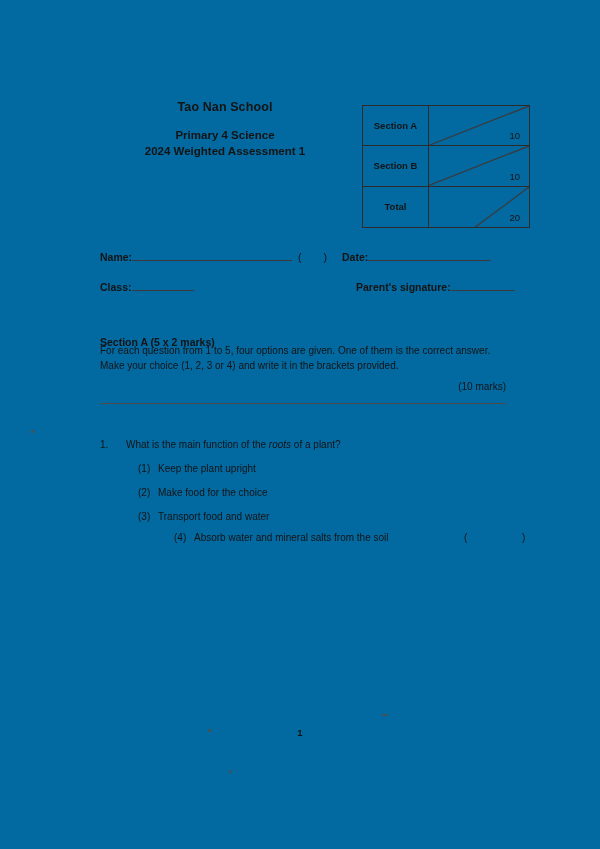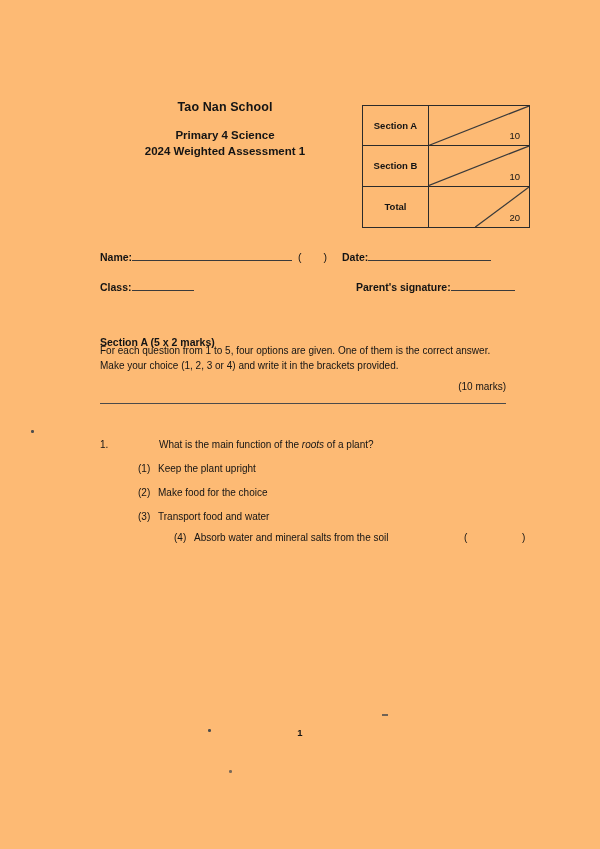--- a/index.html
+++ b/index.html
@@ -11,21 +11,21 @@
   body {
     font-family: "Liberation Sans", sans-serif;
     color: #111111;
     -webkit-font-smoothing: antialiased;
   }
 
   .page {
     position: relative;
     width: 600px;
     height: 849px;
-    background: #fdba74;
+    background: #0369a1;
     overflow: hidden;
   }
 
   
   .school-title {
     position: absolute;
     left: 100px;
     top: 100px;
     width: 250px;
     text-align: center;
@@ -175,21 +175,20 @@
     font-size: 10px;
     color: #141414;
   }
   .q-text {
     position: absolute;
     left: 126px;
     top: 439px;
     width: 380px;
     font-size: 10px;
     color: #141414;
-    margin-left: 33px;
   }
   .q-text em { font-style: italic; }
 
   .option {
     position: absolute;
     left: 138px;
     font-size: 10px;
     color: #141414;
   }
   .option .opt-num { display: inline-block; width: 20px; }

